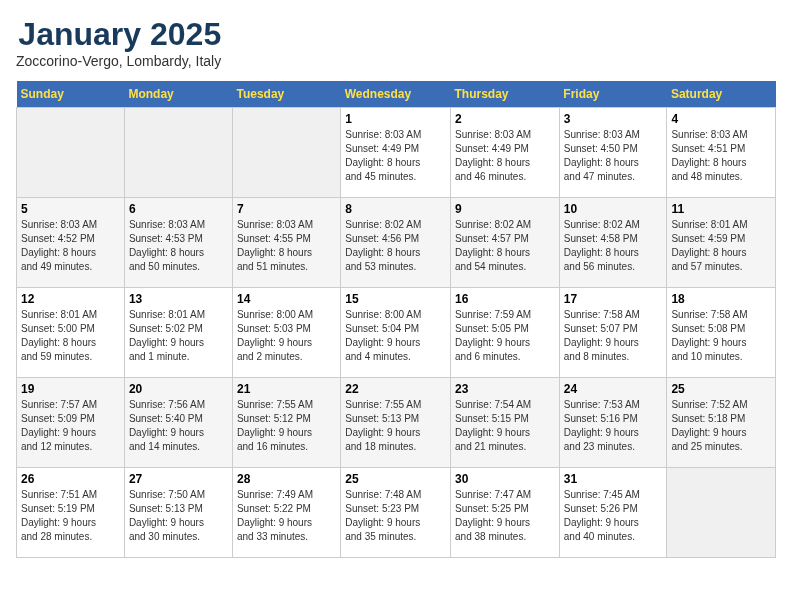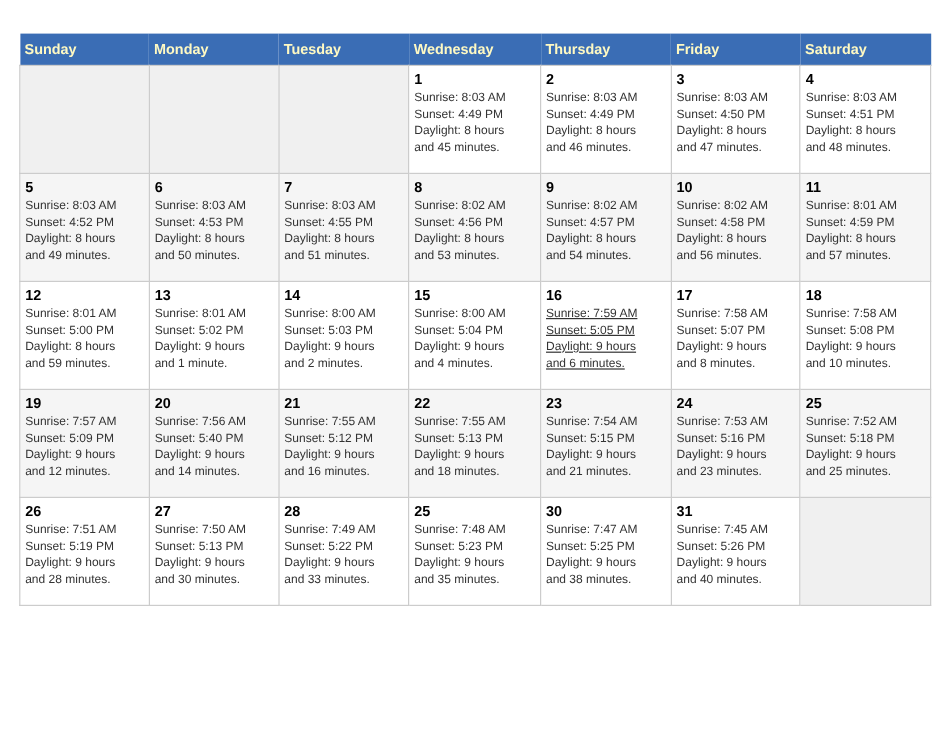--- a/index.html
+++ b/index.html
@@ -37,21 +37,21 @@
       font-size: 14px;
       color: #333;
     }
     table {
       width: 100%;
       border-collapse: collapse;
       font-size: 10px;
     }
     thead tr th {
       background: #3a6db5;
-      color: #fef9c3;
+      color: #fde047;
       padding: 6px 4px;
       text-align: left;
       font-size: 12px;
       font-weight: bold;
     }
     tbody tr td {
       border: 1px solid #ccc;
       vertical-align: top;
       padding: 4px;
       width: 113px;
@@ -76,20 +76,24 @@
       background: #f5f5f5;
     }
     .empty-cell {
       background: #f0f0f0 !important;
     }
   </style>
 </head>
 <body>
 
 <div class="header-area">
+  <div class="title-area">
+    <div class="month-title">January 2025</div>
+    <div class="location">Zoccorino-Vergo, Lombardy, Italy</div>
+  </div>
 </div>
 
 <table>
   <thead>
     <tr>
     <th>Sunday</th>
         <th>Monday</th>
         <th>Tuesday</th>
         <th>Wednesday</th>
         <th>Thursday</th>
@@ -206,21 +210,21 @@
         </td>
         <td>
           <div class="day-number">15</div>
           <div class="day-info" style="white-space: pre-line;">Sunrise: 8:00 AM
 Sunset: 5:04 PM
 Daylight: 9 hours
 and 4 minutes.</div>
         </td>
         <td>
           <div class="day-number">16</div>
-          <div class="day-info" style="white-space: pre-line; text-decoration: underline;">Sunrise: 7:59 AM
+          <div class="day-info" style="white-space: pre-line;">Sunrise: 7:59 AM
 Sunset: 5:05 PM
 Daylight: 9 hours
 and 6 minutes.</div>
         </td>
         <td>
           <div class="day-number">17</div>
           <div class="day-info" style="white-space: pre-line;">Sunrise: 7:58 AM
 Sunset: 5:07 PM
 Daylight: 9 hours
 and 8 minutes.</div>

